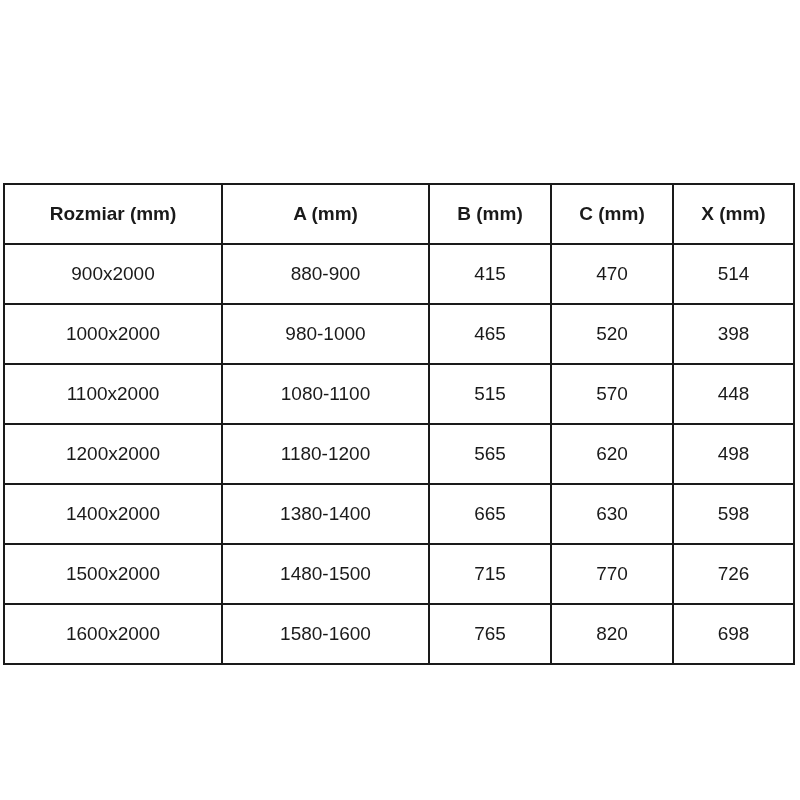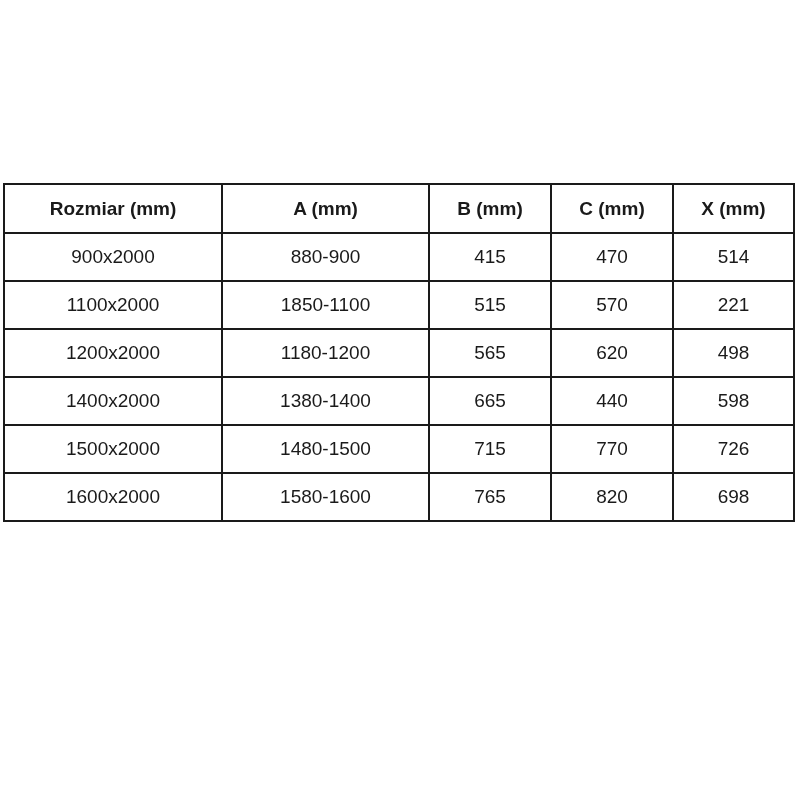--- a/index.html
+++ b/index.html
@@ -26,21 +26,21 @@
     table-layout: fixed;
     background: #ffffff;
   }
   table.spec-table th,
   table.spec-table td {
     border: 2px solid #1a1a1a;
     text-align: center;
     vertical-align: middle;
     color: #1a1a1a;
     font-size: 19px;
-    padding: 12px;
+    padding: 18px;
     overflow: hidden;
     white-space: nowrap;
   }
   table.spec-table thead tr { height: 49px; }
   table.spec-table tbody tr { height: 48px; }
   table.spec-table th { font-weight: bold; }
   table.spec-table td { font-weight: normal; }
   col.c-rozmiar { width: 218px; }
   col.c-a { width: 207px; }
   col.c-b { width: 122px; }
@@ -70,38 +70,45 @@
       </thead>
     <tbody>
         <tr>
           <td>900x2000</td>
           <td>880-900</td>
           <td>415</td>
           <td>470</td>
           <td>514</td>
         </tr>
         <tr>
+          <td>1000x2000</td>
+          <td>980-1000</td>
+          <td>465</td>
+          <td>520</td>
+          <td>398</td>
+        </tr>
+        <tr>
           <td>1100x2000</td>
-          <td>1850-1100</td>
+          <td>1080-1100</td>
           <td>515</td>
           <td>570</td>
-          <td>221</td>
+          <td>448</td>
         </tr>
         <tr>
           <td>1200x2000</td>
           <td>1180-1200</td>
           <td>565</td>
           <td>620</td>
           <td>498</td>
         </tr>
         <tr>
           <td>1400x2000</td>
           <td>1380-1400</td>
           <td>665</td>
-          <td>440</td>
+          <td>630</td>
           <td>598</td>
         </tr>
         <tr>
           <td>1500x2000</td>
           <td>1480-1500</td>
           <td>715</td>
           <td>770</td>
           <td>726</td>
         </tr>
         <tr>

